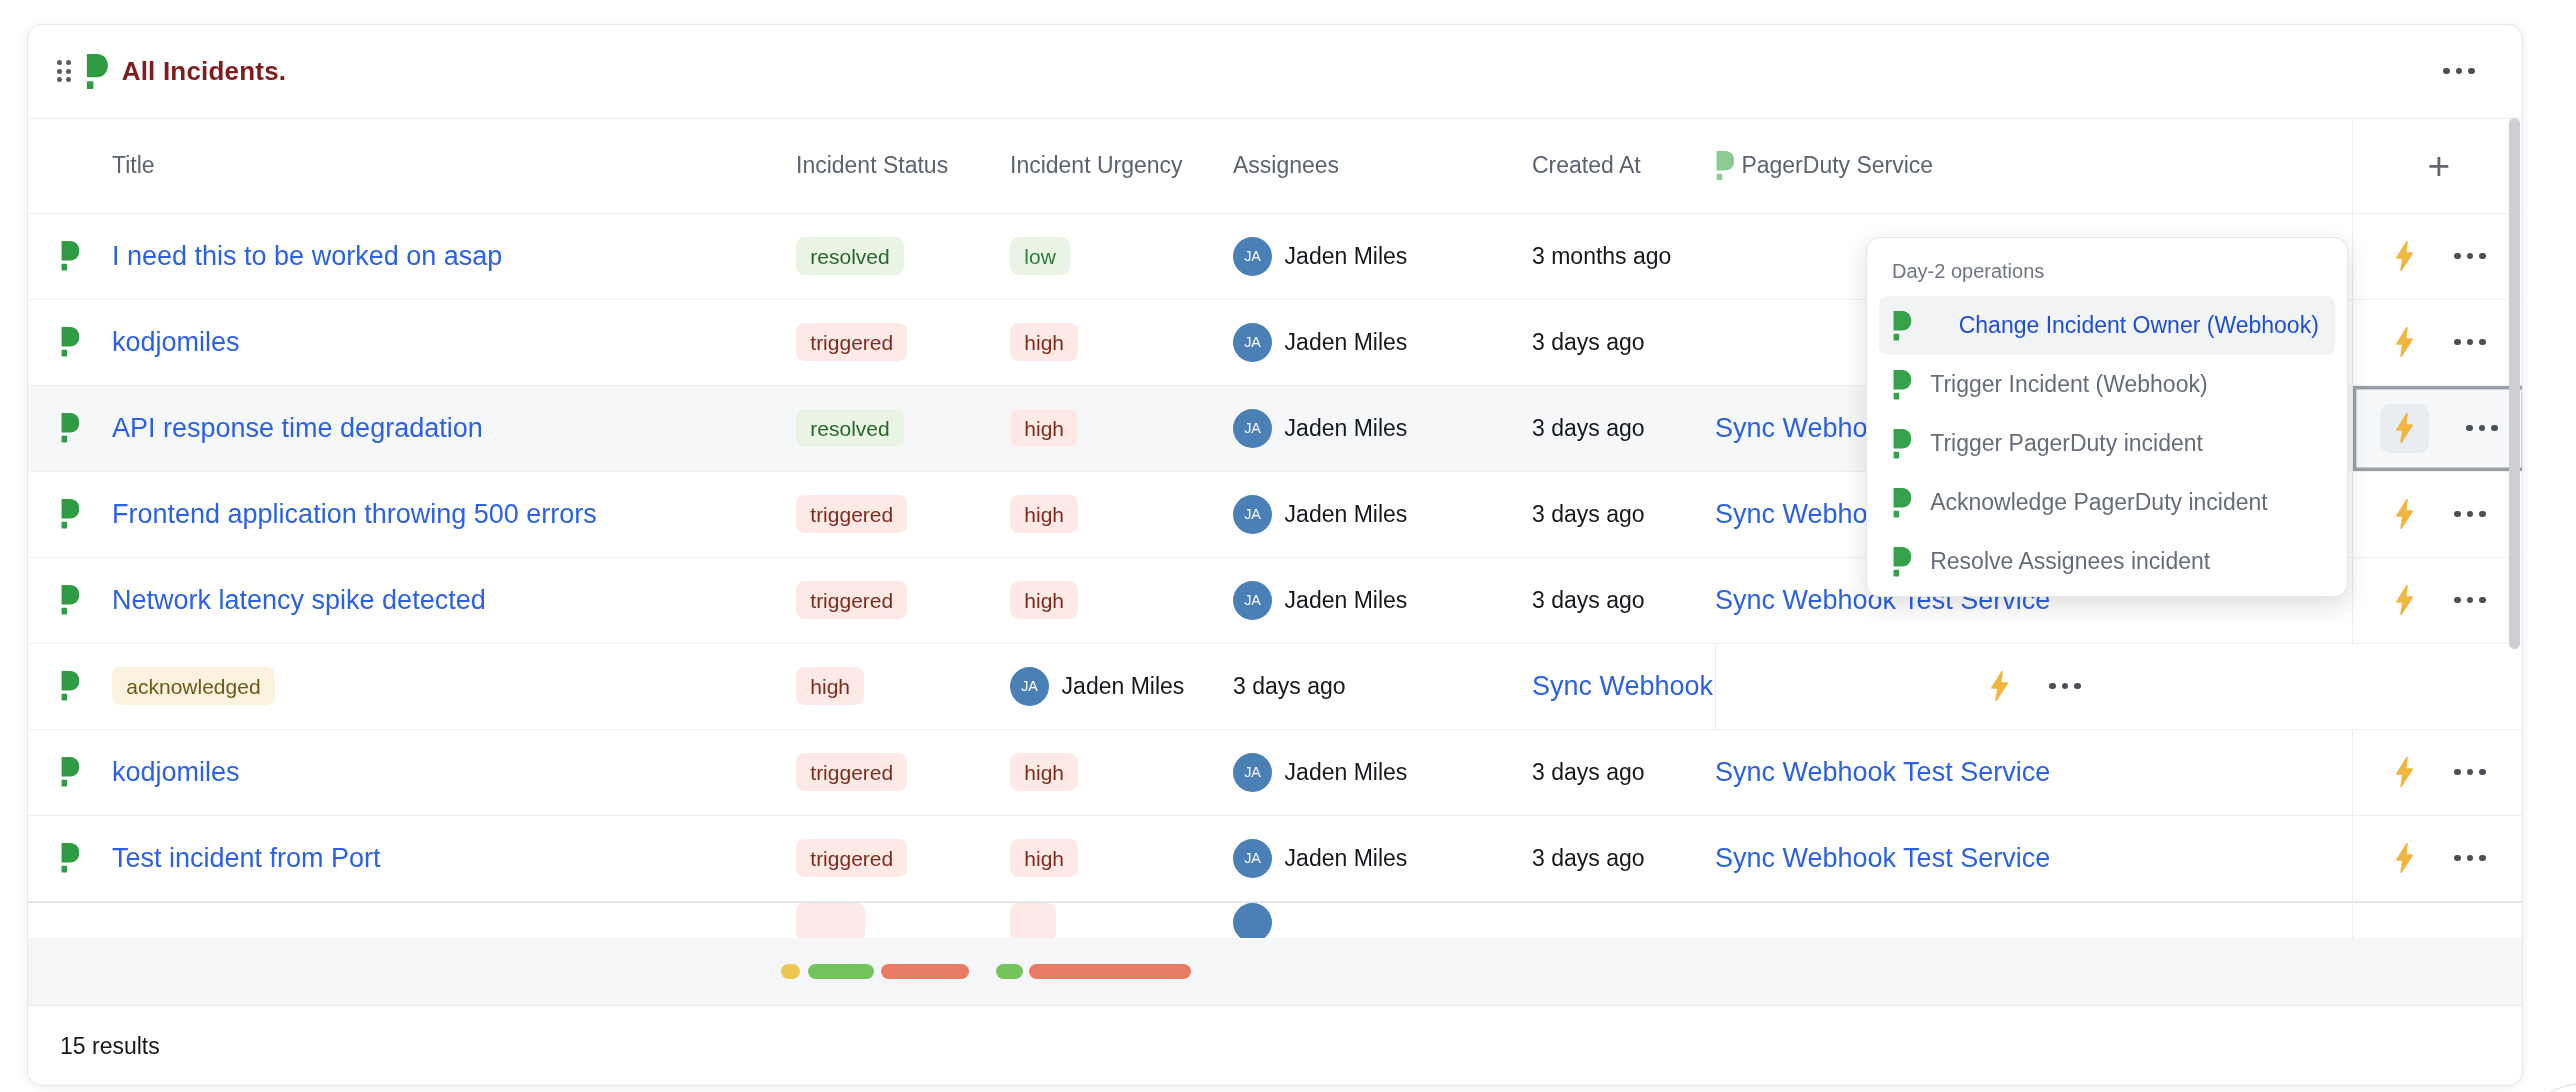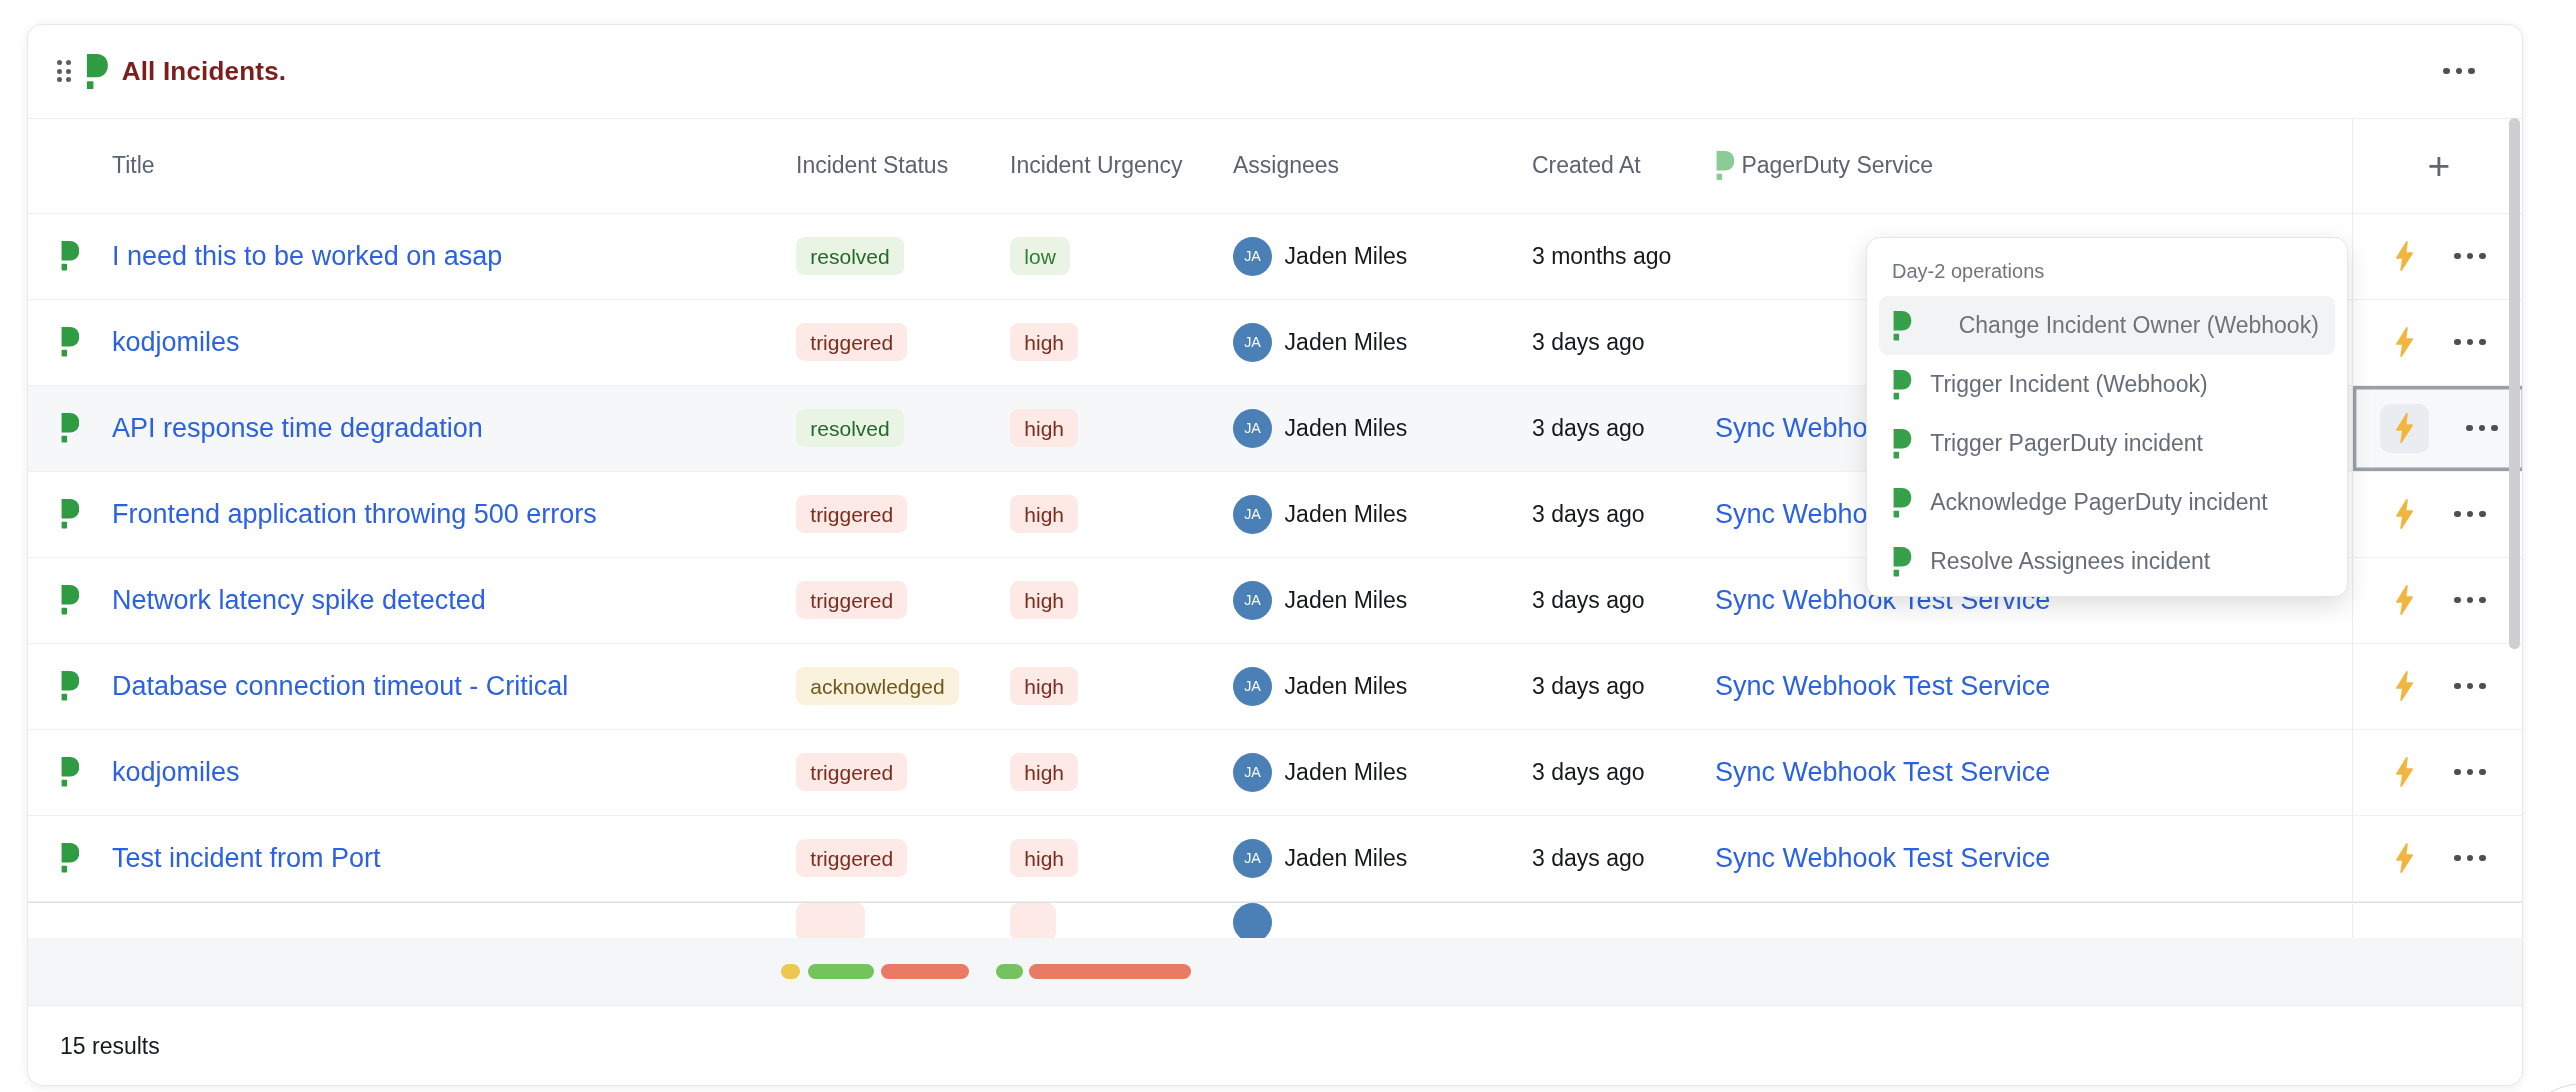--- a/index.html
+++ b/index.html
@@ -73,21 +73,21 @@
              border-radius:5.9px; background:#cdcfd3; cursor:pointer; }
 
   
   .dropdown { position:absolute; left:1866px; top:237px; width:482px; height:360px;
               background:#fff; border:0.8px solid #e4e6e9; border-radius:13.5px;
               box-shadow:0 8.4px 25px rgba(0,0,0,.13); z-index:50; padding-top:13.5px; }
   .dd-header { font-size:20px; color:#6f7580; padding:8.4px 25px 13.5px 25px; }
   .dd-item { display:flex; align-items:center; gap:18.5px; height:59px; margin:0 11.8px;
              padding-left:13.5px; border-radius:8.4px; font-size:23px; color:#666d78; cursor:pointer;
              white-space:nowrap; }
-  .dd-item.highlighted { background:#f2f3f5; color:#737373;gap:47px; }
+  .dd-item.highlighted { background:#f2f3f5; color:#1d4ed8;gap:47px; }
 
   .next-widget-corner { position:absolute; left:2513px; top:1083px; width:143px; height:143px;
                         border:1.7px solid #d9dbde; border-radius:50%; background:#fff; }
 </style>
 </head>
 <body>
 
 <div class="card">
 
   <div class="card-header">
@@ -288,21 +288,20 @@
   </div>
 
   <div class="tgrid trow">
     <span></span>
     <span class="row-picon">
         <svg class="plogo p-green" width="19.4" height="29.5" viewBox="0 0 26 40" fill="currentColor">
           <path d="M2 0 h11.5 C21 0 26 5.8 26 13.2 C26 20.6 21 26.5 13.5 26.5 H2 Z"></path>
           <rect x="2" y="31" width="7.5" height="9" rx="1"></rect>
         </svg>
       </span>
-    <span class="title-link">Database connection timeout - Critical</span>
     <span><span class="pill st-acknowledged">acknowledged</span></span>
     <span><span class="pill ur-high">high</span></span>
     <span class="assignee">
         <span class="avatar">JA</span>
         <span class="person-name">Jaden Miles</span>
       </span>
     <span class="created-val">3 days ago</span>
     <span class="service-link">Sync Webhook Test Service</span>
     <span class="cell-actions">
       <span class="bolt-wrap">

